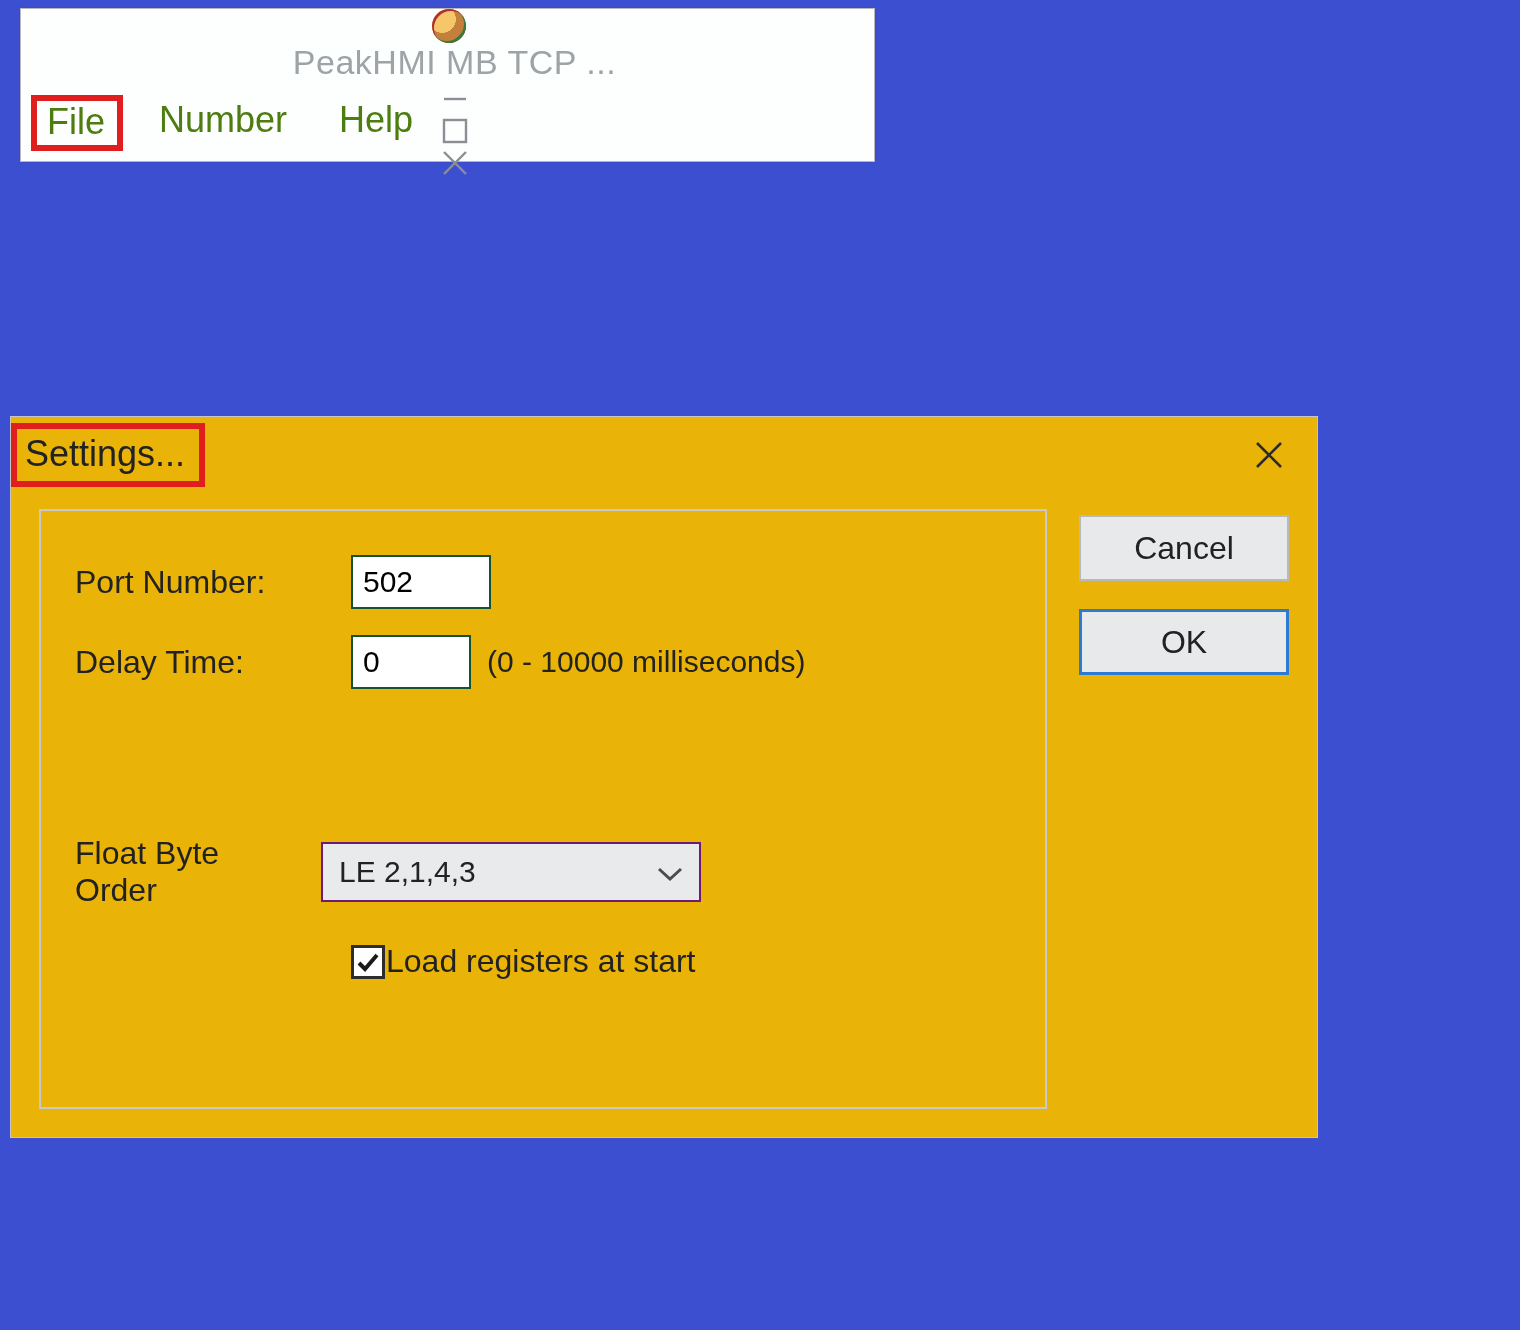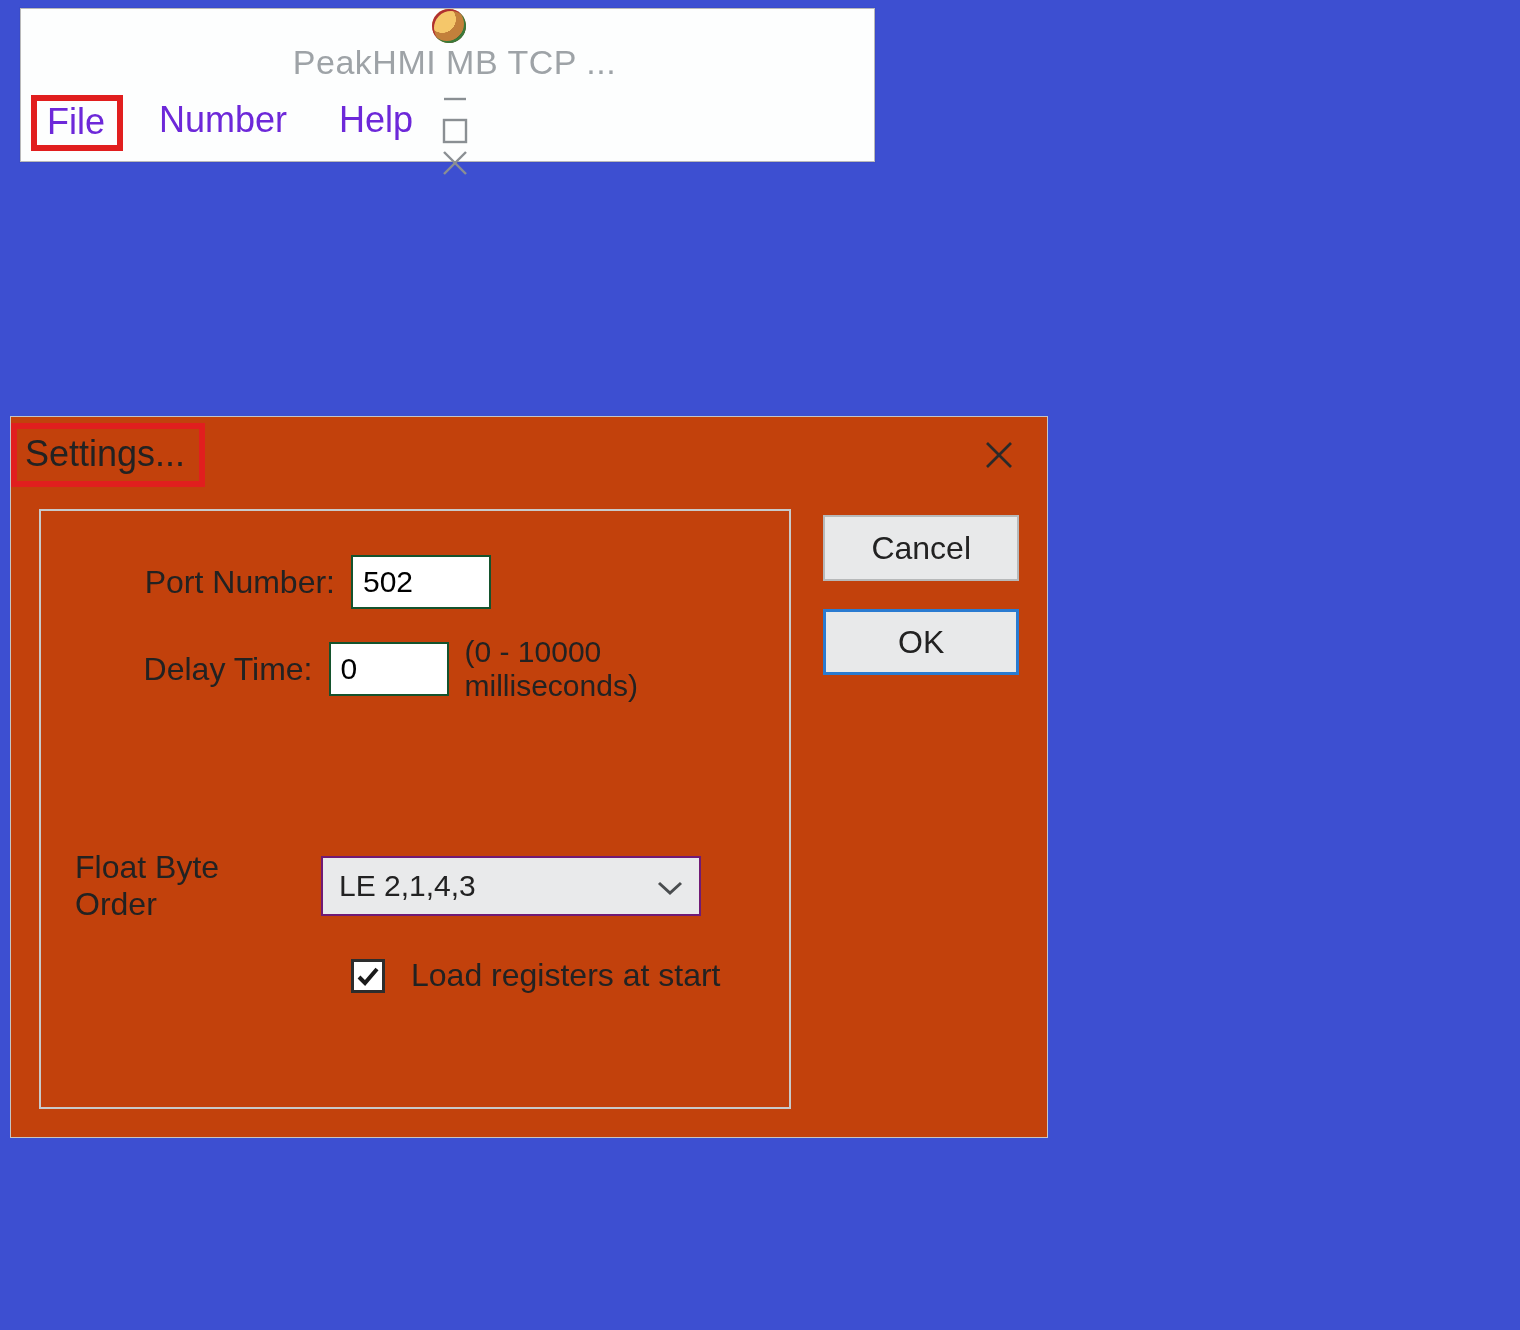--- a/index.html
+++ b/index.html
@@ -56,21 +56,21 @@
       align-items: center;
       justify-content: center;
       color: #9a9ea2;
     }
     .caption-btn svg { stroke: #8a8f93; stroke-width: 2.4; fill: none; }
 
     .menu-bar {
       display: flex;
       gap: 20px;
       padding: 8px 16px 10px 10px;
-      color: #6d28d9;
+      color: #4d7c0f;
       font-size: 36px;
       background: #fdfefe;
     }
     .menu-item { padding: 4px 16px; }
     .file-highlight {
       border: 6px solid #e11e1e;
       padding: 0 12px 2px 10px;
     }
 
     .status-area {
@@ -88,22 +88,22 @@
       width: 300px;
       text-align: right;
       padding-right: 26px;
     }
 
     
     .dialog {
       position: absolute;
       left: 10px;
       top: 416px;
-      width: 1038px;
-      background: #c2410c;
+      width: 1308px;
+      background: #eab308;
       border: 1px solid #c5c5c5;
     }
     .dialog-title-bar {
       display: flex;
       align-items: center;
       height: 76px;
     }
     .settings-highlight {
       border: 6px solid #e11e1e;
       padding: 4px 14px 6px 8px;
@@ -130,21 +130,21 @@
       min-height: 600px;
     }
     .form-row {
       display: flex;
       align-items: center;
       margin-bottom: 26px;
       gap: 16px;
     }
     .form-label {
       width: 260px;
-      text-align: right;
+      text-align: left;
       font-size: 32px;
     }
     .text-input {
       width: 140px;
       height: 54px;
       border: 2px solid #14532d;
       background: #fff;
       font-family: inherit;
       font-size: 30px;
       padding: 4px 10px;
@@ -171,21 +171,21 @@
       position: absolute;
       right: 16px; top: 50%; transform: translateY(-50%);
     }
     .select-chevron svg { stroke: #4a4d4f; stroke-width: 3; fill: none; }
 
     .check-row {
       margin-top: 34px;
       margin-left: 276px;
       display: flex;
       align-items: center;
-      gap: 26px;
+      gap: 1px;
       font-size: 32px;
     }
     .check-box {
       width: 34px; height: 34px;
       border: 3px solid #2d2d2d;
       display: flex; align-items: center; justify-content: center;
       background: #fff;
     }
     .check-box svg { stroke: #1a1a1a; stroke-width: 4; fill: none; }
 

